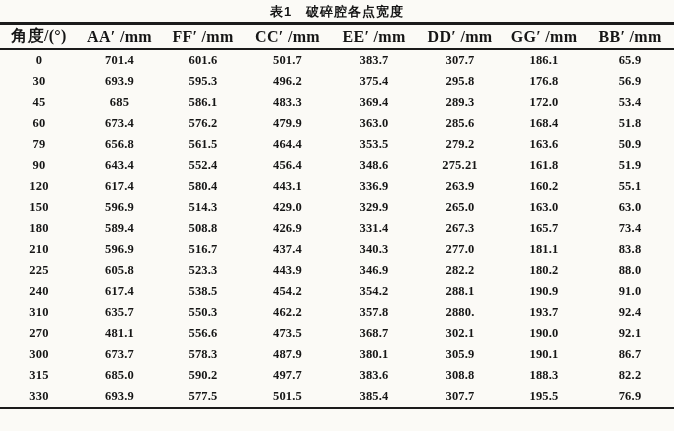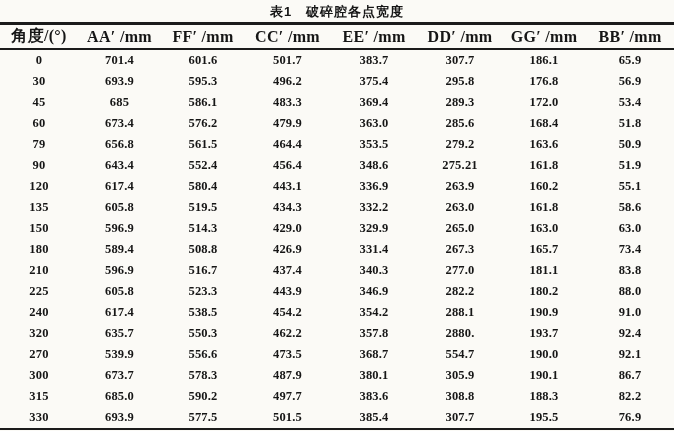--- a/index.html
+++ b/index.html
@@ -153,30 +153,20 @@
           <td>120</td>
           <td>617.4</td>
           <td>580.4</td>
           <td>443.1</td>
           <td>336.9</td>
           <td>263.9</td>
           <td>160.2</td>
           <td>55.1</td>
         </tr>
         <tr>
-          <td>135</td>
-          <td>605.8</td>
-          <td>519.5</td>
-          <td>434.3</td>
-          <td>332.2</td>
-          <td>263.0</td>
-          <td>161.8</td>
-          <td>58.6</td>
-        </tr>
-        <tr>
           <td>150</td>
           <td>596.9</td>
           <td>514.3</td>
           <td>429.0</td>
           <td>329.9</td>
           <td>265.0</td>
           <td>163.0</td>
           <td>63.0</td>
         </tr>
         <tr>
@@ -213,36 +203,36 @@
           <td>240</td>
           <td>617.4</td>
           <td>538.5</td>
           <td>454.2</td>
           <td>354.2</td>
           <td>288.1</td>
           <td>190.9</td>
           <td>91.0</td>
         </tr>
         <tr>
-          <td>320</td>
+          <td>310</td>
           <td>635.7</td>
           <td>550.3</td>
           <td>462.2</td>
           <td>357.8</td>
           <td>2880.</td>
           <td>193.7</td>
           <td>92.4</td>
         </tr>
         <tr>
           <td>270</td>
-          <td>539.9</td>
+          <td>481.1</td>
           <td>556.6</td>
           <td>473.5</td>
           <td>368.7</td>
-          <td>554.7</td>
+          <td>302.1</td>
           <td>190.0</td>
           <td>92.1</td>
         </tr>
         <tr>
           <td>300</td>
           <td>673.7</td>
           <td>578.3</td>
           <td>487.9</td>
           <td>380.1</td>
           <td>305.9</td>

